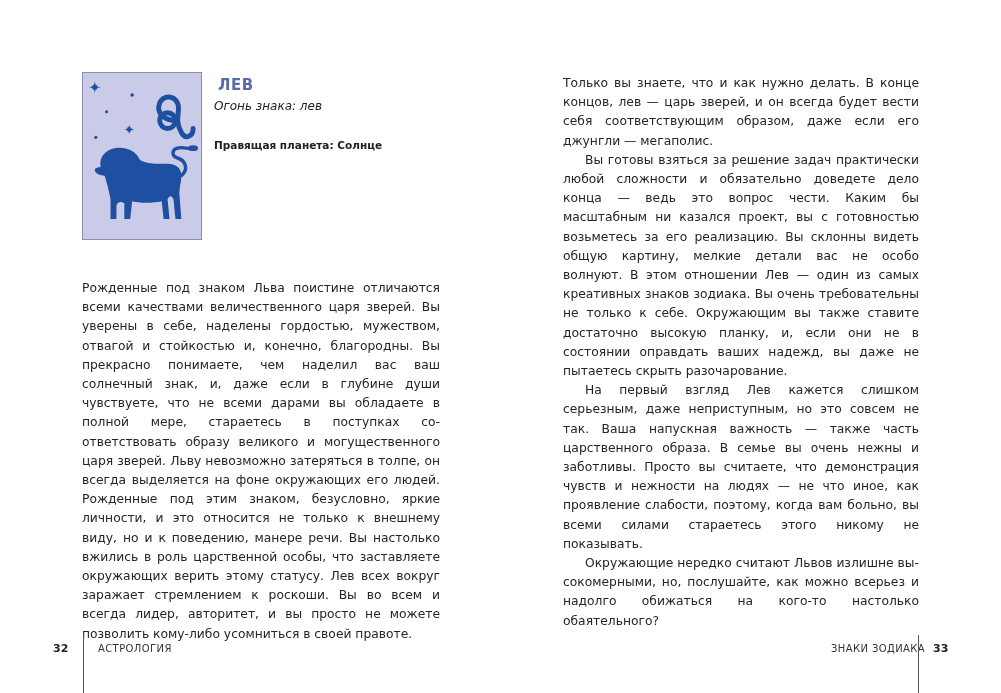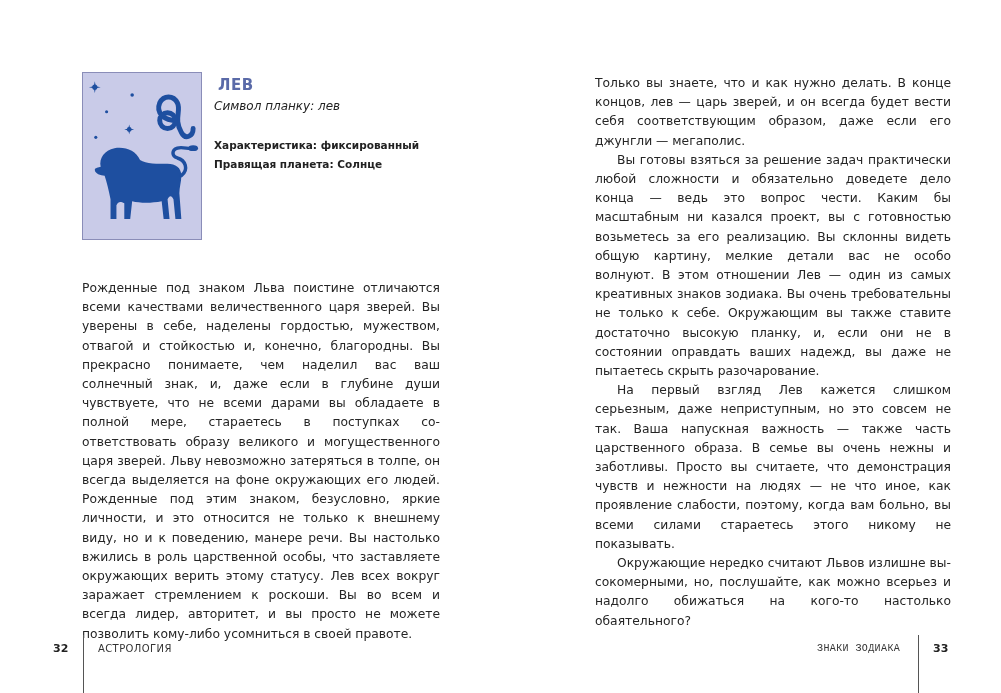--- a/index.html
+++ b/index.html
@@ -61,40 +61,39 @@
         C 26 118 24 110 22 104 C 18 104 12 102 12 98
         C 12 96 16 96 18 95 Z"></path>
 
       <path d="M100 104 C 108 98 104 88 96 86 C 90 84 90 78 96 76 C 102 74 108 78 112 76" fill="none" stroke="#1e4fa0" stroke-width="3.5" stroke-linecap="round"></path>
       <ellipse cx="112" cy="76" rx="5" ry="3" fill="#1e4fa0"></ellipse>
     </svg>
   </div>
 
   <div class="sign-info">
     <h2 class="sign-title">ЛЕВ</h2>
-    <div class="sign-symbol">Символ планку: лев</div>
+    <div class="sign-symbol">Огонь знака: лев</div>
     <div class="attrs">
-      <div class="attr">Характеристика: фиксированный</div>
       <div class="attr">Правящая планета: Солнце</div>
     </div>
   </div>
 
   <div class="body-text left-text">
     <p>Рожденные под знаком Льва поистине отличаются все­ми качествами величественного царя зверей. Вы уве­рены в себе, наделены гордостью, мужеством, отвагой и стойкостью и, конечно, благородны. Вы прекрасно по­нимаете, чем наделил вас ваш солнечный знак, и, даже если в глубине души чувствуете, что не всеми дарами вы обладаете в полной мере, стараетесь в поступках со­ответствовать образу великого и могущественного царя зверей. Льву невозможно затеряться в толпе, он всегда выделяется на фоне окружающих его людей. Рожден­ные под этим знаком, безусловно, яркие личности, и это относится не только к внешнему виду, но и к поведению, манере речи. Вы настолько вжились в роль царственной особы, что заставляете окружающих верить этому ста­тусу. Лев всех вокруг заражает стремлением к роскоши. Вы во всем и всегда лидер, авторитет, и вы просто не мо­жете позволить кому-либо усомниться в своей правоте.</p>
   </div>
 
   <span class="footer-num" style="left:53px;">32</span>
   <div class="footer-rule" style="left:83px;"></div>
   <span class="footer-label" style="left:98px;">АСТРОЛОГИЯ</span>
 </div>
 
 <div class="page page-right">
-  <div class="body-text right-text" style="left:62px;margin-left:32px;">
+  <div class="body-text right-text" style="left:62px;">
     <p>Только вы знаете, что и как нужно делать. В конце кон­цов, лев — царь зверей, и он всегда будет вести себя со­ответствующим образом, даже если его джунгли — ме­гаполис.</p>
     <p class="indent">Вы готовы взяться за решение задач практически любой сложности и обязательно доведете дело конца — ведь это вопрос чести. Каким бы масштабным ни казал­ся проект, вы с готовностью возьметесь за его реализа­цию. Вы склонны видеть общую картину, мелкие детали вас не особо волнуют. В этом отношении Лев — один из самых креативных знаков зодиака. Вы очень требова­тельны не только к себе. Окружающим вы также ставите достаточно высокую планку, и, если они не в состоянии оправдать ваших надежд, вы даже не пытаетесь скрыть разочарование.</p>
     <p class="indent">На первый взгляд Лев кажется слишком серьезным, даже неприступным, но это совсем не так. Ваша напуск­ная важность — также часть царственного образа. В се­мье вы очень нежны и заботливы. Просто вы считаете, что демонстрация чувств и нежности на людях — не что иное, как проявление слабости, поэтому, когда вам больно, вы всеми силами стараетесь этого никому не показывать.</p>
     <p class="indent">Окружающие нередко считают Львов излишне вы­сокомерными, но, послушайте, как можно всерьез и на­долго обижаться на кого-то настолько обаятельного?</p>
   </div>
 
-  <span class="footer-label" style="left:316px;font-family:Liberation Mono, monospace;">ЗНАКИ ЗОДИАКА</span>
+  <span class="footer-label" style="left:330px;">ЗНАКИ ЗОДИАКА</span>
   <div class="footer-rule" style="left:417px;"></div>
   <span class="footer-num" style="left:432px;">33</span>
 </div>
 
 </body></html>

